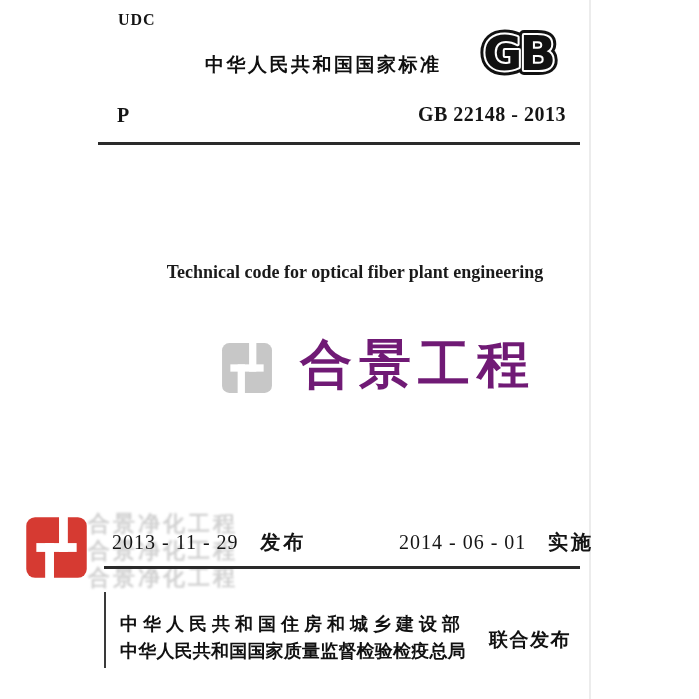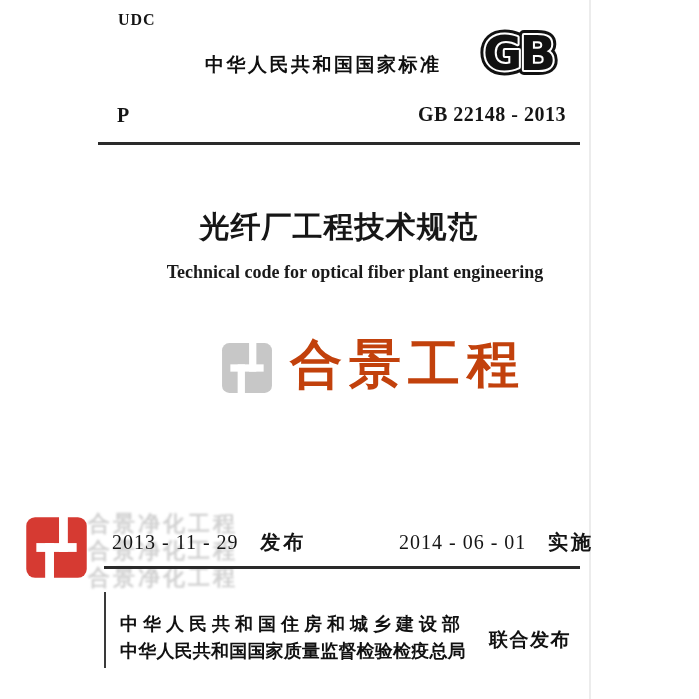--- a/index.html
+++ b/index.html
@@ -20,22 +20,22 @@
 
   .rule-1 { left:98px; top:142px; width:482px; height:3px; background:#2a2a2a; }
 
   .title-zh { left:98px; top:207px; width:482px; text-align:center;
     font-family:"Liberation Serif", serif; font-weight:bold; font-size:30px; letter-spacing:1px; color:#161616; }
   .title-en { left:114px; top:262px; width:482px; text-align:center;
     font-family:"Liberation Serif", serif; font-weight:bold; font-size:18px; color:#1a1a1a; }
 
   .wm-center { left:221px; top:330px; display:flex; align-items:center; color:#c7c7c7; }
   .wm-center .wm-logo { width:52px; height:52px; margin-top:5px; }
-  .wm-center .wm-text { font-weight:bold; font-size:52px; letter-spacing:7px; margin-left:17px;
-    color:#c2410c; white-space:nowrap; }
+  .wm-center .wm-text { font-weight:bold; font-size:52px; letter-spacing:7px; margin-left:27px;
+    color:#701a75; white-space:nowrap; }
 
   .wm-corner { left:88px; top:510px; width:250px; color:#c9c9c9; font-weight:bold;
     font-size:22px; letter-spacing:3px; line-height:27px; filter:blur(1px); opacity:0.85;
     white-space:nowrap; z-index:1; }
   .red-logo { left:25px; top:516px; width:63px; height:63px; color:#d63a32; z-index:2; }
 
   .date-row { z-index:3; top:529px; height:26px; font-size:20px; white-space:nowrap; }
   .date-issue { left:112px; }
   .date-impl { left:399px; }
   .date-num { font-family:"Liberation Serif", serif; font-weight:normal; letter-spacing:1px; }
@@ -63,21 +63,20 @@
     <text x="48" y="48" text-anchor="middle" font-family="'DejaVu Sans', sans-serif" font-weight="bold" font-size="48" letter-spacing="-3" fill="#111" stroke="#111" stroke-width="10" stroke-linejoin="round">GB</text>
     <text x="48" y="48" text-anchor="middle" font-family="'DejaVu Sans', sans-serif" font-weight="bold" font-size="48" letter-spacing="-3" fill="none" stroke="#ffffff" stroke-width="4" stroke-linejoin="round">GB</text>
     <text x="48" y="48" text-anchor="middle" font-family="'DejaVu Sans', sans-serif" font-weight="bold" font-size="48" letter-spacing="-3" fill="#111">GB</text>
   </svg>
 
   <div class="abs p-code">P</div>
   <div class="abs std-number">GB 22148 - 2013</div>
 
   <div class="abs rule-1"></div>
 
-  <div class="abs title-zh">光纤厂工程技术规范</div>
   <div class="abs title-en">Technical code for optical fiber plant engineering</div>
 
   <div class="abs wm-center">
     <svg class="wm-logo" viewBox="0 0 100 100" xmlns="http://www.w3.org/2000/svg" aria-hidden="true" style="color:#c7c7c7;">
       <rect x="2" y="2" width="96" height="96" rx="14" fill="currentColor"></rect>
       <rect x="54" y="0" width="14" height="57" fill="#ffffff"></rect>
       <rect x="32" y="43" width="14" height="57" fill="#ffffff"></rect>
       <rect x="18" y="43" width="64" height="14" fill="#ffffff"></rect>
     </svg>
     <div class="wm-text">合景工程</div>

